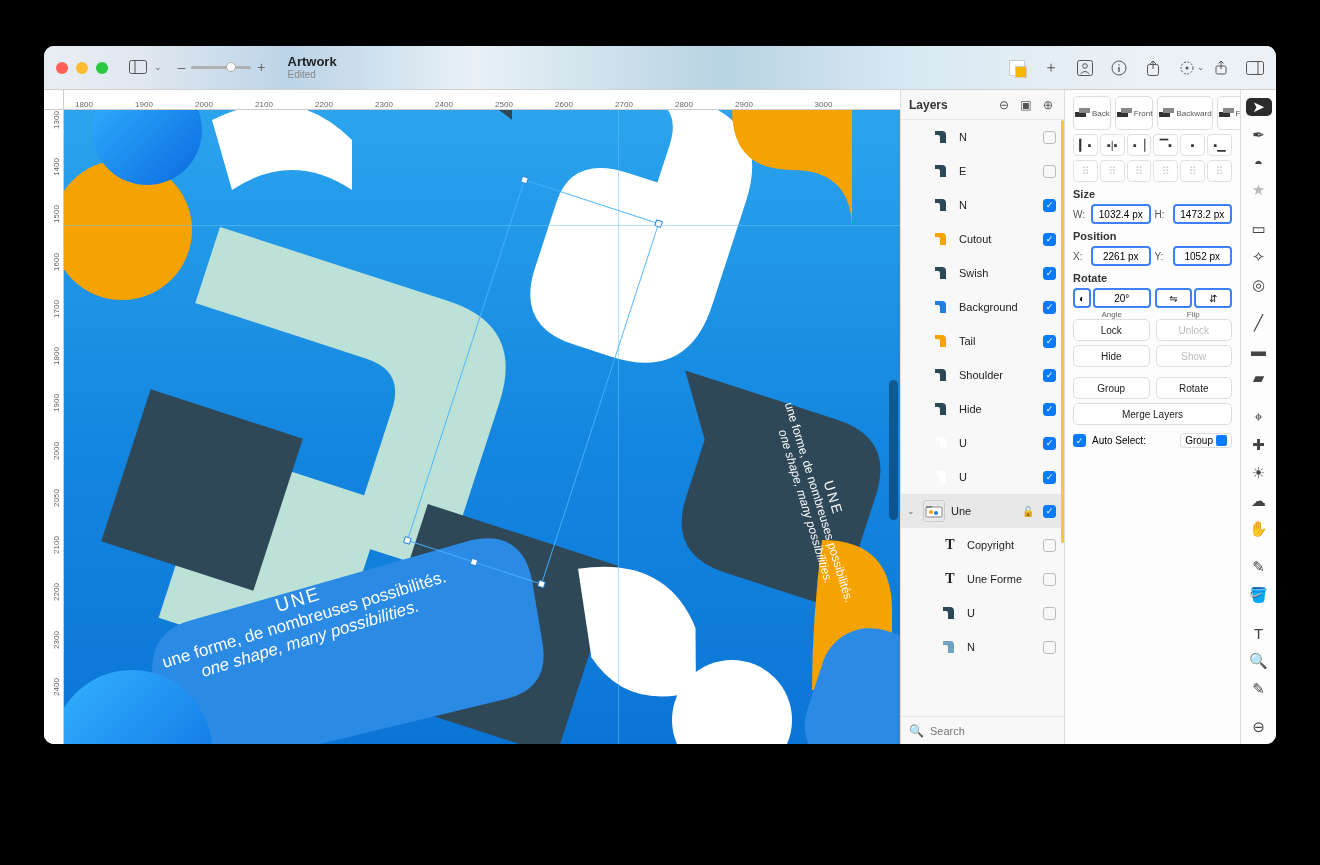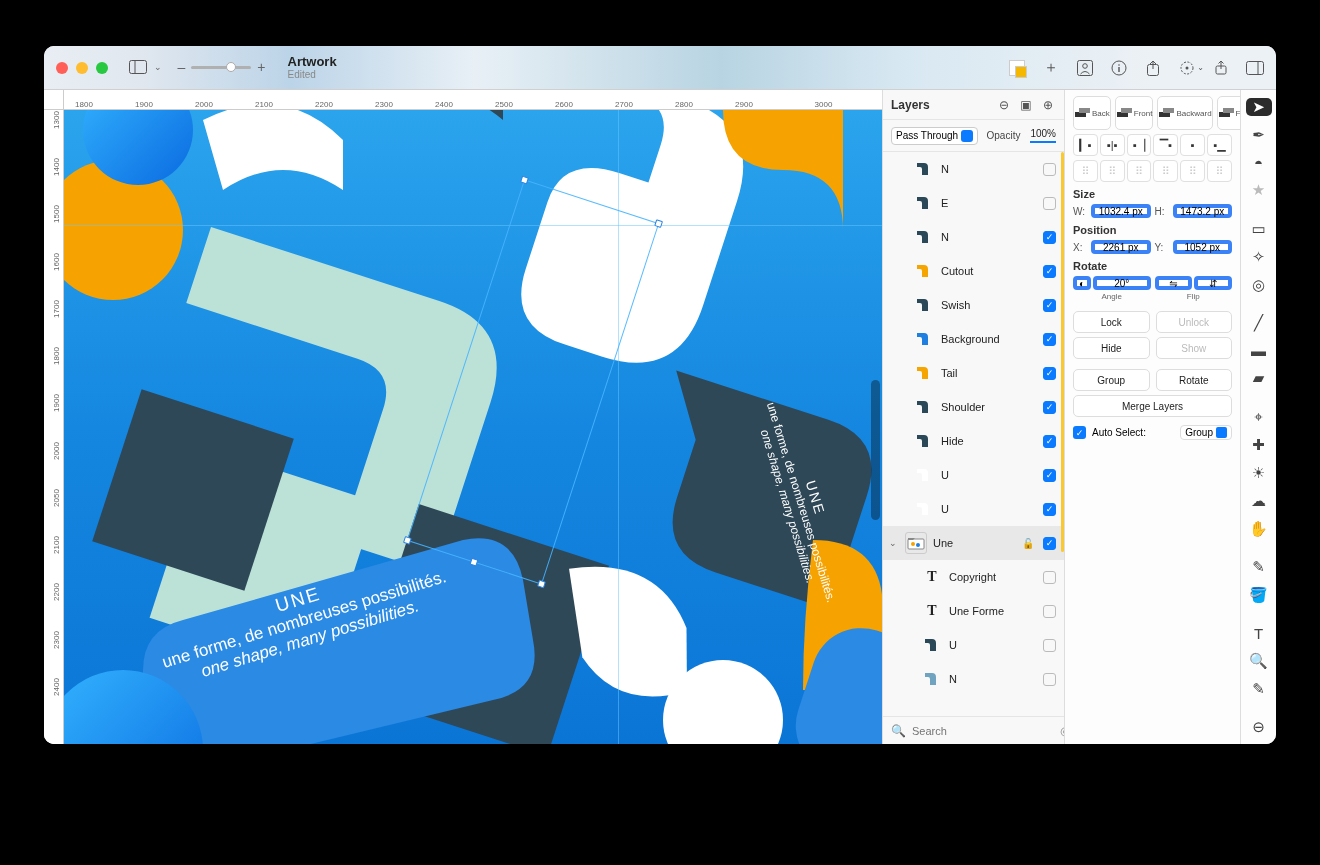--- a/index.html
+++ b/index.html
@@ -45,21 +45,21 @@
   }
   .selection { position: absolute; border: 1px solid rgba(70,180,255,0.9); pointer-events:none; }
   .sel-handle { position: absolute; width: 7px; height: 7px; background: #fff; border: 1px solid #2a82e0; border-radius: 1px; }
   .guide-h { position: absolute; left:0; right:0; border-top: 1px solid rgba(100,200,255,0.5); }
   .guide-v { position: absolute; top:0; bottom:0; border-left: 1px solid rgba(100,200,255,0.5); }
   .canvas-text { position: absolute; color: #fff; font-family: Georgia, 'Times New Roman', serif; text-align: center; }
   .canvas-text .line1 { font-size: 19px; letter-spacing: 2px; }
   .canvas-text .line2 { font-size: 17px; }
   .canvas-text .line3 { font-size: 17px; font-style: italic; }
   
-  .panel-layers { width: 182px; background: #f8f8f8; border-left: 1px solid #ddd; display: flex; flex-direction: column; }
+  .panel-layers { width: 164px; background: #f8f8f8; border-left: 1px solid #ddd; display: flex; flex-direction: column; }
   .panel-header { height: 30px; display: flex; align-items: center; padding: 0 8px; border-bottom: 1px solid #e5e5e5; gap: 6px; }
   .panel-header .title { font-size: 12px; font-weight: 600; color: #333; flex: 1; }
   .panel-header .hicon { width: 16px; height: 16px; display: flex; align-items: center; justify-content: center; font-size: 12px; color: #555; }
   .layer-opacity-row { height: 32px; display: flex; align-items: center; padding: 0 8px; gap: 6px; border-bottom: 1px solid #e5e5e5; }
   .blend-pill { font-size: 10px; background: #fff; border: 1px solid #ccc; border-radius: 4px; padding: 2px 4px; display: flex; align-items: center; gap: 3px; }
   .blend-pill .bp { width: 12px; height: 12px; background: #0a7aff; border-radius: 3px; }
   .op-label { font-size: 10px; color: #444; margin-left: auto; }
   .op-val { font-size: 10px; color: #222; font-weight: 500; border-bottom:2px solid #0a7aff; padding-bottom:2px; margin-left:4px; }
   .layer-list { flex: 1; overflow-y: auto; position: relative; }
   .layer-list::after {
@@ -83,21 +83,21 @@
   .ar-label { font-size: 11px; font-weight: 600; color: #333; margin: 6px 0 4px; }
   .ar-row4 { display: flex; gap: 4px; }
   .ar-seg { flex: 1; height: 34px; background: #fff; border: 1px solid #ddd; border-radius: 5px; display: flex; flex-direction: row; align-items: center; justify-content: center; gap: 0px; }
   .ar-seg .glyph { font-size: 13px; color: #333; line-height: 1; }
   .ar-seg .lab { font-size: 8px; color: #555; }
   .ar-iconrow { display: flex; gap: 2px; margin-top: 4px; }
   .ar-icon { flex:1; height: 22px; background: #fff; border: 1px solid #e0e0e0; border-radius: 4px; display:flex; align-items:center; justify-content:center; font-size:11px; color:#333; }
   .ar-icon.dis { color:#ccc; }
   .ar-field-row { display: flex; align-items: center; gap: 4px; margin-top: 4px; }
   .ar-pre { font-size: 10px; color: #555; width: 14px; }
-  .ar-input { flex: 1; height: 14px; border: 4px solid #3b82f6; border-radius: 4px; font-size: 10px; text-align: center; background: #fff; display:flex; align-items:center; justify-content:center; }
+  .ar-input { flex: 1; height: 20px; border: 2px solid #3b82f6; border-radius: 4px; font-size: 10px; text-align: center; background: #fff; display:flex; align-items:center; justify-content:center; }
   .ar-btn { flex:1; height: 22px; background: #fff; border: 1px solid #ddd; border-radius: 5px; font-size: 10px; display:flex; align-items:center; justify-content:center; color:#222; }
   .ar-btn.dis { color: #bbb; }
   .ar-full { width: 100%; }
   .ar-check { display:flex; align-items:center; gap:6px; font-size:10px; margin-top:8px; }
   .ar-check .cb { width:13px; height:13px; background:#0a7aff; border-radius:3px; color:#fff; display:flex; align-items:center; justify-content:center; font-size:9px; }
   .ar-select { margin-left:auto; background:#fff; border:1px solid #ddd; border-radius:4px; font-size:10px; padding:1px 4px; display:flex; align-items:center; gap:3px; }
   .ar-select .sp { width:11px; height:11px; background:#0a7aff; border-radius:2px; }
   .ar-transform { margin-top:auto; padding:6px 8px; }
   
   .toolstrip { width: 36px; background: #fdfdfd; border-left: 1px solid #ddd; display: flex; flex-direction: column; align-items: center; padding: 8px 0; gap: 10px; }
@@ -289,28 +289,20 @@
       </div>
     </div>
 
     <div class="panel-layers">
       <div class="panel-header">
         <span class="title">Layers</span>
         <span class="hicon">⊖</span>
         <span class="hicon">▣</span>
         <span class="hicon">⊕</span>
       </div>
-      <div class="layer-opacity-row">
-        <div class="blend-pill">
-          <span>Pass Through</span>
-          <span class="bp"></span>
-        </div>
-        <span class="op-label">Opacity</span>
-        <span class="op-val">100%</span>
-      </div>
       <div class="layer-list" id="layer-list">
           <div class="layer-item indent1">
             <div class="layer-thumb">
               <svg width="20" height="20" viewBox="0 0 20 20">
                 <path d="M3 4 L10 4 Q14 4 14 8 L14 16 L8 16 L8 10 Q8 8 6 8 L3 8 Z" fill="#2a4858"></path>
               </svg>
             </div>
             <span class="lname">N</span>
             <span class="vis "></span>
           </div>
@@ -530,21 +522,21 @@
           </div>
           <div style="flex:1;display:flex;flex-direction:column;align-items:center;">
             <div style="display:flex;gap:2px;width:100%;">
               <div class="ar-input">⇋</div>
               <div class="ar-input">⇵</div>
             </div>
             <span style="font-size:8px;color:#666;margin-top:2px;">Flip</span>
           </div>
         </div>
 
-        <div class="ar-field-row" style="margin-top:10px;gap:6px;">
+        <div class="ar-field-row" style="margin-top:0;gap:6px;">
           <div class="ar-btn">Lock</div>
           <div class="ar-btn dis">Unlock</div>
         </div>
         <div class="ar-field-row" style="gap:6px;">
           <div class="ar-btn">Hide</div>
           <div class="ar-btn dis">Show</div>
         </div>
         <div class="ar-field-row" style="margin-top:10px;gap:6px;">
           <div class="ar-btn">Group</div>
           <div class="ar-btn">Rotate</div>

